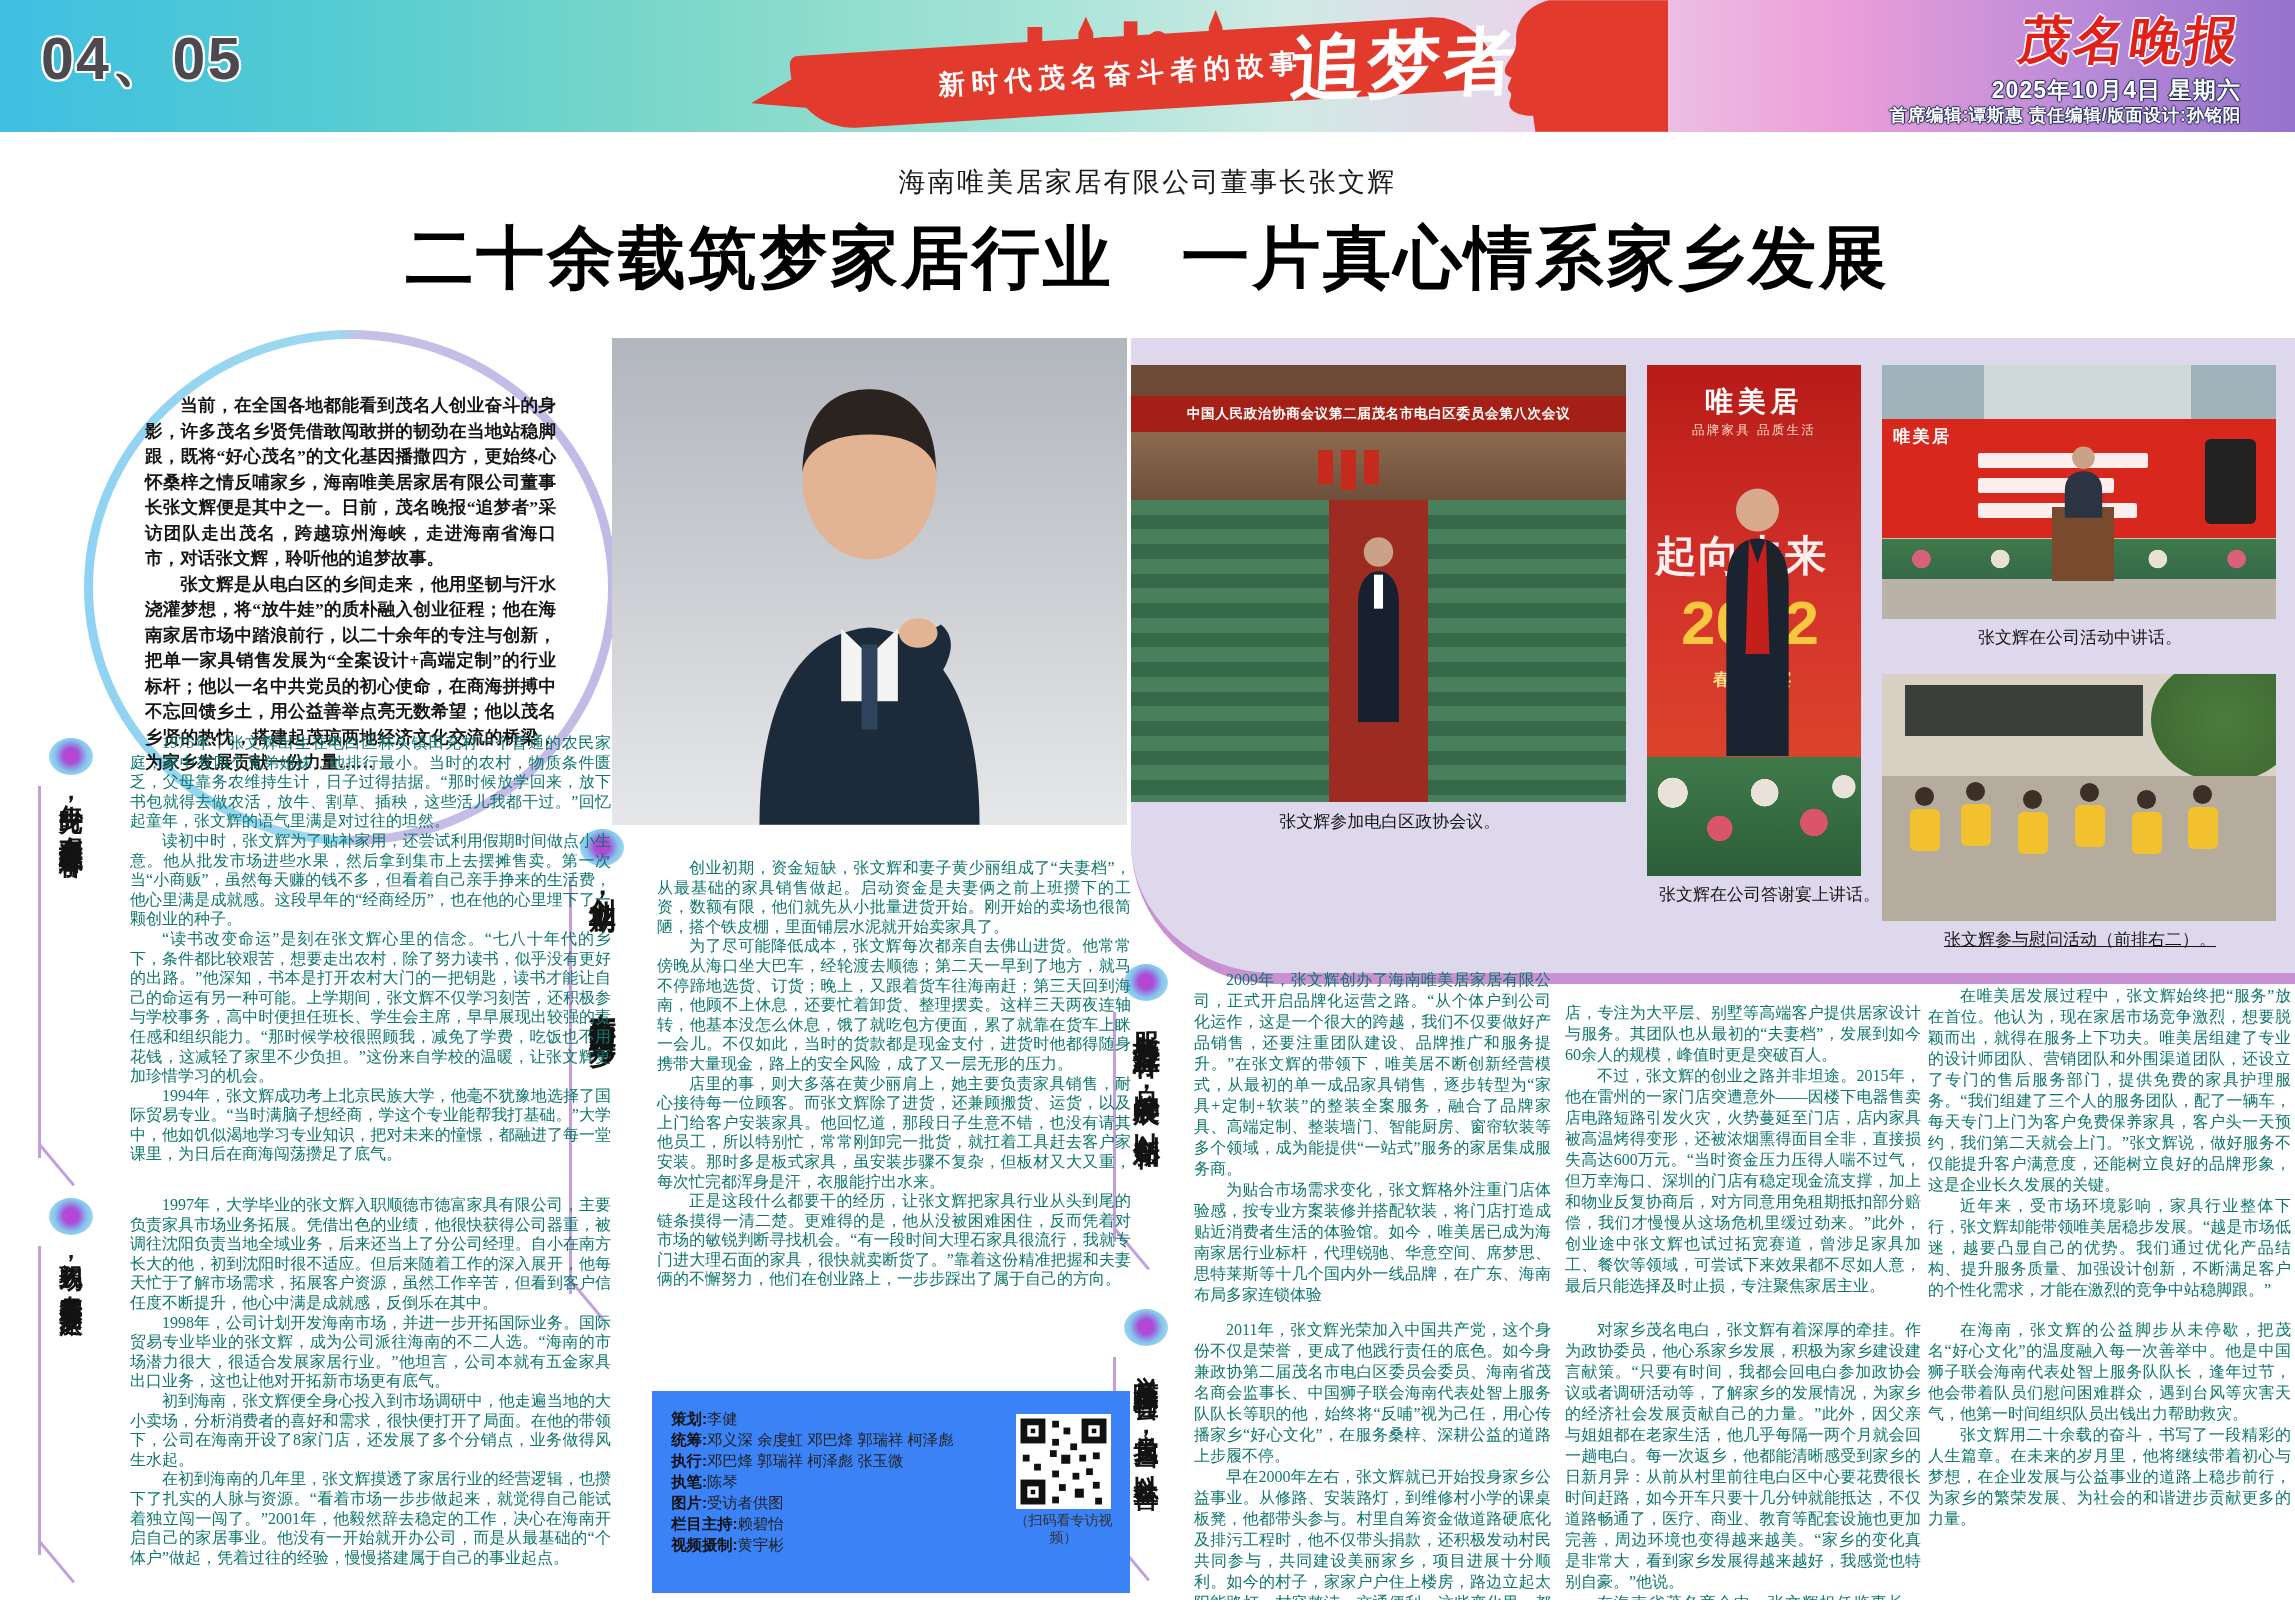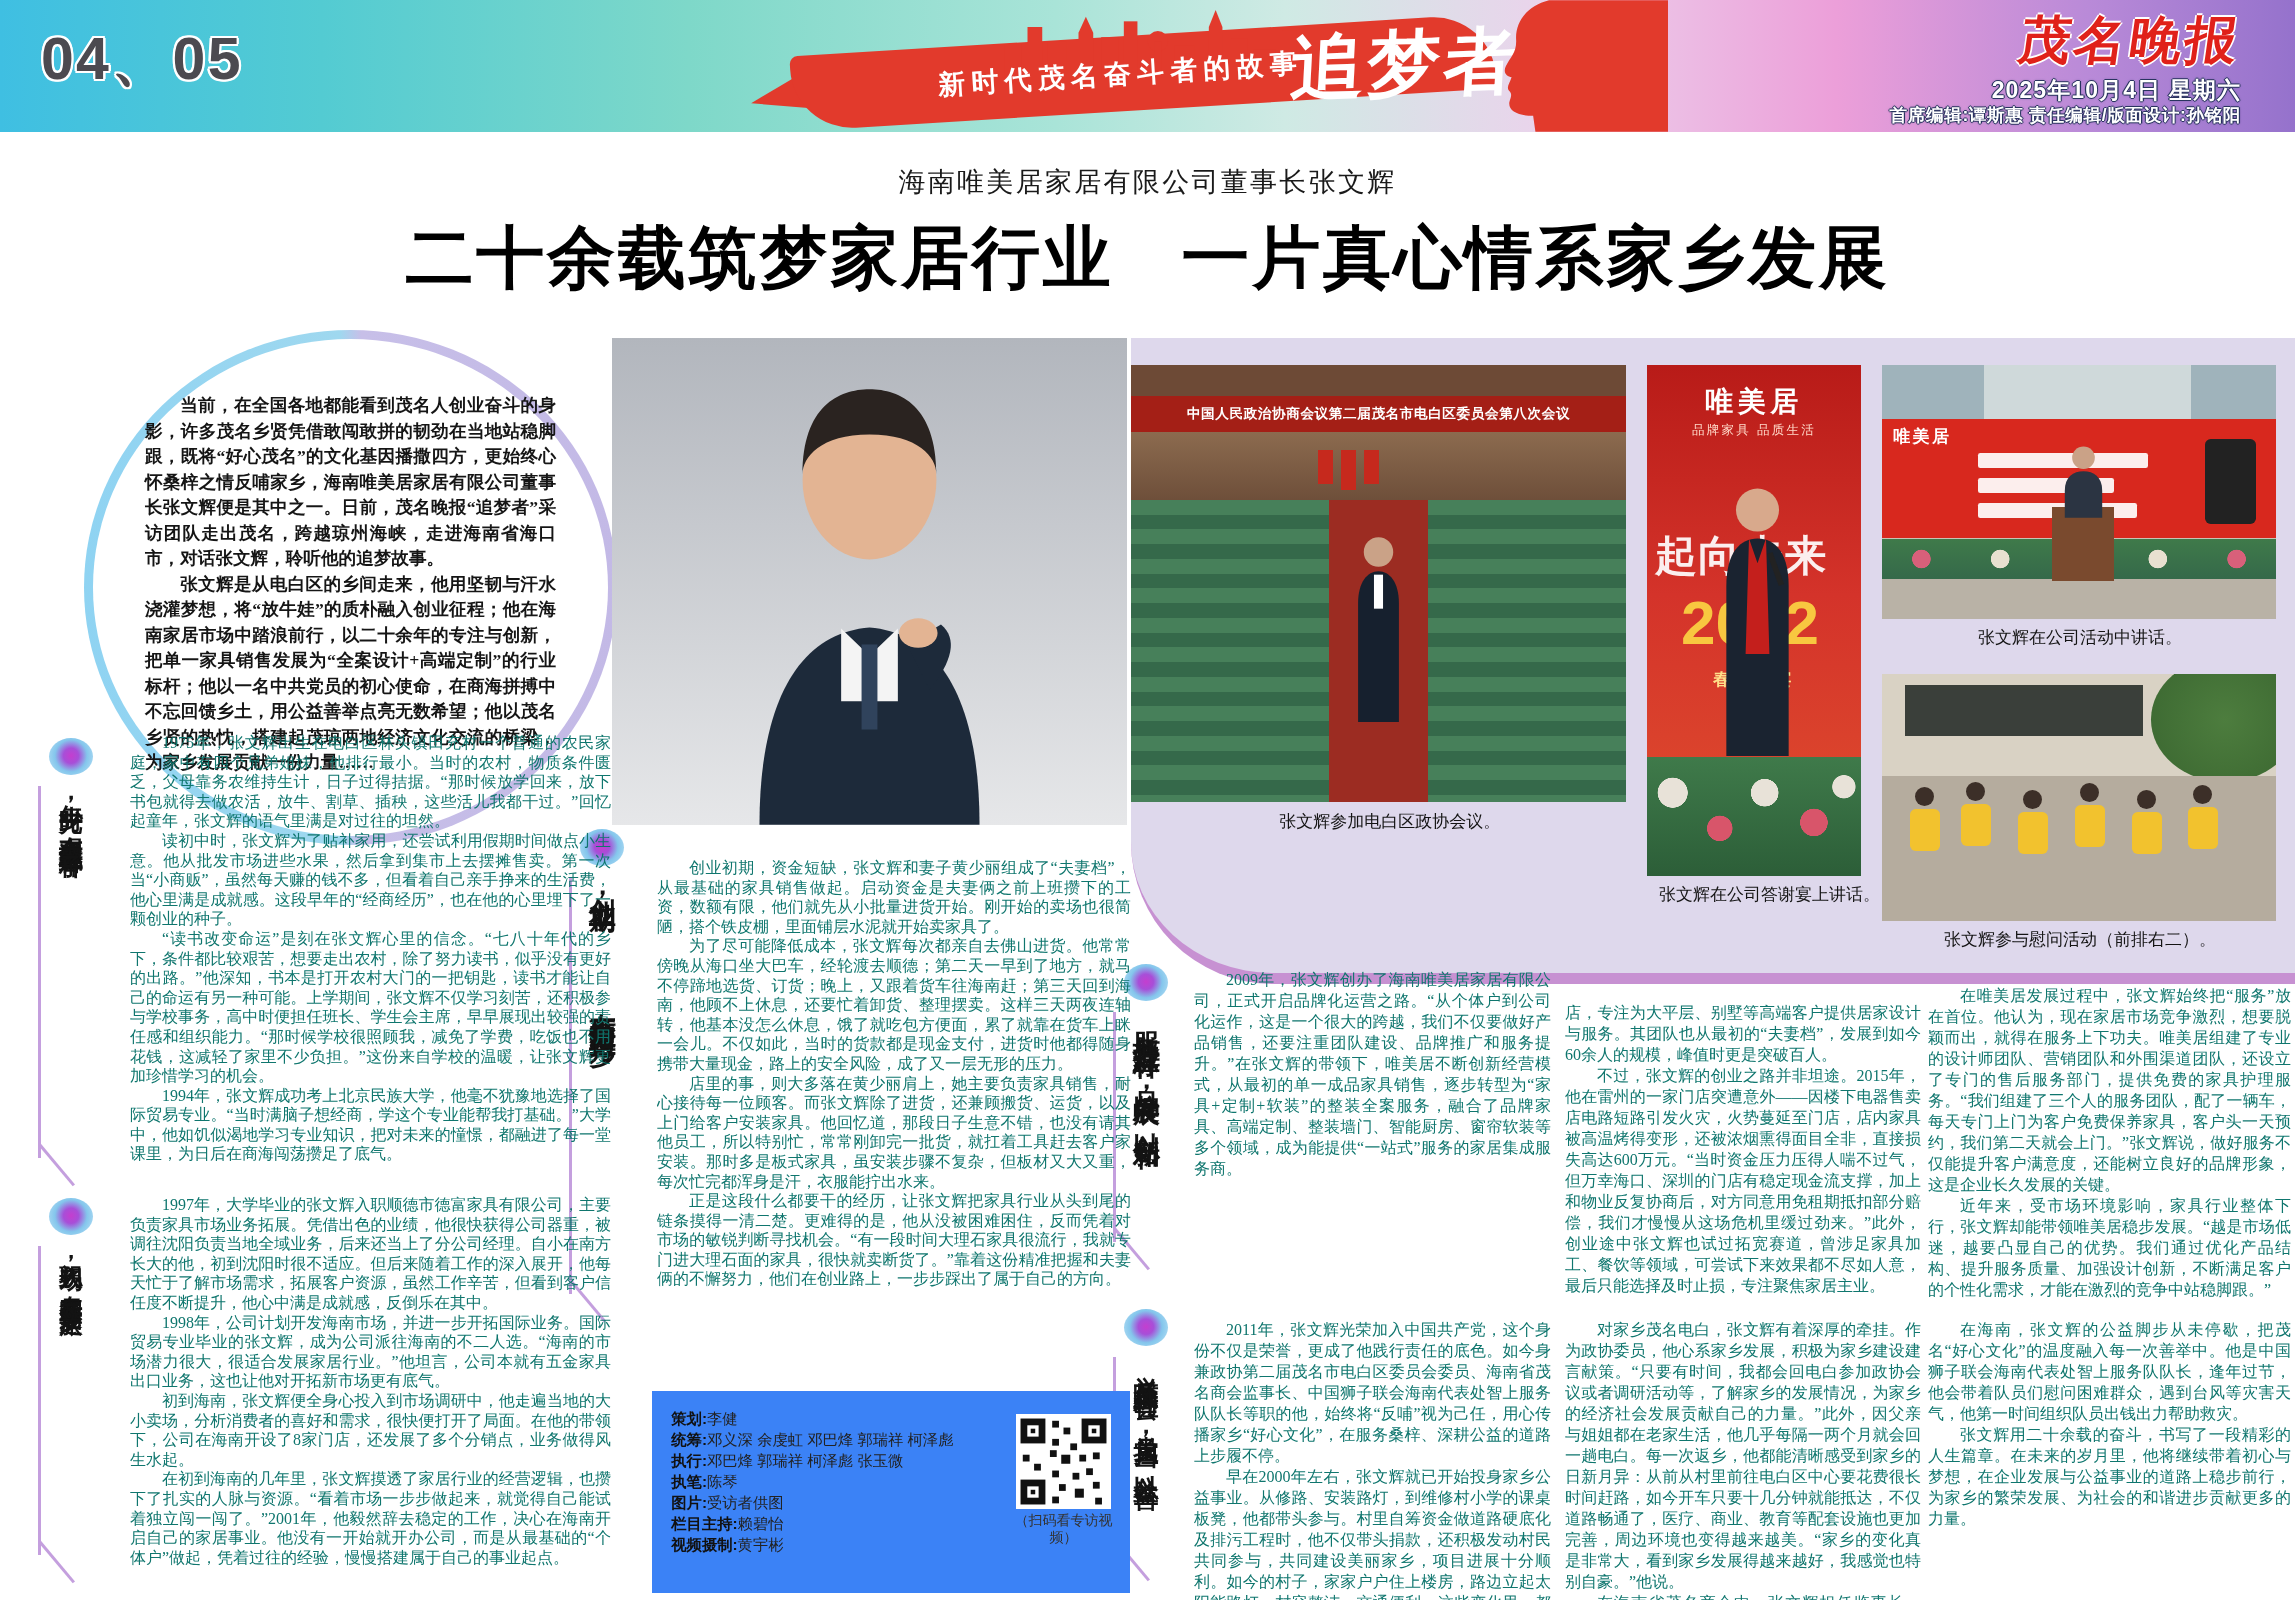--- a/index.html
+++ b/index.html
@@ -294,21 +294,21 @@
         </div>
       <div class="pfig" style="left:250px;top:116px;">
           <div class="head"></div>
           <div class="vest"></div>
         </div>
       <div class="pfig" style="left:306px;top:111px;">
           <div class="head"></div>
           <div class="vest"></div>
         </div>
     </div>
-    <div class="pcaption" style="left:752px;top:592px;width:394px;">张文辉参与慰问活动（前排右二）。</div>
+    <div class="pcaption" style="left:752px;top:592px;width:394px;text-decoration:underline;">张文辉参与慰问活动（前排右二）。</div>
   </div>
 
   <div class="vheader" style="left:49px;top:738px;height:460px;">
     <div class="vh-line"></div>
     <div class="dot"></div>
     <div class="vh"><span>年少时光，在艰辛岁月里埋下奋斗种子</span></div>
   </div>
 
   <div class="vheader" style="left:49px;top:1198px;height:397px;">
     <div class="vh-line"></div>
@@ -356,20 +356,21 @@
 
   <div class="tcol" style="left:657px;top:858px;width:474px;height:477px;">
     <p>创业初期，资金短缺，张文辉和妻子黄少丽组成了“夫妻档”，从最基础的家具销售做起。启动资金是夫妻俩之前上班攒下的工资，数额有限，他们就先从小批量进货开始。刚开始的卖场也很简陋，搭个铁皮棚，里面铺层水泥就开始卖家具了。</p>
     <p>为了尽可能降低成本，张文辉每次都亲自去佛山进货。他常常傍晚从海口坐大巴车，经轮渡去顺德；第二天一早到了地方，就马不停蹄地选货、订货；晚上，又跟着货车往海南赶；第三天回到海南，他顾不上休息，还要忙着卸货、整理摆卖。这样三天两夜连轴转，他基本没怎么休息，饿了就吃包方便面，累了就靠在货车上眯一会儿。不仅如此，当时的货款都是现金支付，进货时他都得随身携带大量现金，路上的安全风险，成了又一层无形的压力。</p>
     <p>店里的事，则大多落在黄少丽肩上，她主要负责家具销售，耐心接待每一位顾客。而张文辉除了进货，还兼顾搬货、运货，以及上门给客户安装家具。他回忆道，那段日子生意不错，也没有请其他员工，所以特别忙，常常刚卸完一批货，就扛着工具赶去客户家安装。那时多是板式家具，虽安装步骤不复杂，但板材又大又重，每次忙完都浑身是汗，衣服能拧出水来。</p>
     <p>正是这段什么都要干的经历，让张文辉把家具行业从头到尾的链条摸得一清二楚。更难得的是，他从没被困难困住，反而凭着对市场的敏锐判断寻找机会。“有一段时间大理石家具很流行，我就专门进大理石面的家具，很快就卖断货了。”靠着这份精准把握和夫妻俩的不懈努力，他们在创业路上，一步步踩出了属于自己的方向。</p>
   </div>
 
   <div class="tcol rcol" style="left:1194px;top:969px;width:357px;height:334px;">
     <p>2009年，张文辉创办了海南唯美居家居有限公司，正式开启品牌化运营之路。“从个体户到公司化运作，这是一个很大的跨越，我们不仅要做好产品销售，还要注重团队建设、品牌推广和服务提升。”在张文辉的带领下，唯美居不断创新经营模式，从最初的单一成品家具销售，逐步转型为“家具+定制+软装”的整装全案服务，融合了品牌家具、高端定制、整装墙门、智能厨房、窗帘软装等多个领域，成为能提供“一站式”服务的家居集成服务商。</p>
+    <p>为贴合市场需求变化，张文辉格外注重门店体验感，按专业方案装修并搭配软装，将门店打造成贴近消费者生活的体验馆。如今，唯美居已成为海南家居行业标杆，代理锐驰、华意空间、席梦思、思特莱斯等十几个国内外一线品牌，在广东、海南布局多家连锁体验</p>
   </div>
   <div class="tcol rcol" style="left:1565px;top:969px;width:356px;height:334px;">
     <p style="text-indent:0;margin-top:33px;">店，专注为大平层、别墅等高端客户提供居家设计与服务。其团队也从最初的“夫妻档”，发展到如今60余人的规模，峰值时更是突破百人。</p>
     <p>不过，张文辉的创业之路并非坦途。2015年，他在雷州的一家门店突遭意外——因楼下电器售卖店电路短路引发火灾，火势蔓延至门店，店内家具被高温烤得变形，还被浓烟熏得面目全非，直接损失高达600万元。“当时资金压力压得人喘不过气，但万幸海口、深圳的门店有稳定现金流支撑，加上和物业反复协商后，对方同意用免租期抵扣部分赔偿，我们才慢慢从这场危机里缓过劲来。”此外，创业途中张文辉也试过拓宽赛道，曾涉足家具加工、餐饮等领域，可尝试下来效果都不尽如人意，最后只能选择及时止损，专注聚焦家居主业。</p>
   </div>
   <div class="tcol rcol" style="left:1928px;top:985px;width:363px;height:318px;">
     <p>在唯美居发展过程中，张文辉始终把“服务”放在首位。他认为，现在家居市场竞争激烈，想要脱颖而出，就得在服务上下功夫。唯美居组建了专业的设计师团队、营销团队和外围渠道团队，还设立了专门的售后服务部门，提供免费的家具护理服务。“我们组建了三个人的服务团队，配了一辆车，每天专门上门为客户免费保养家具，客户头一天预约，我们第二天就会上门。”张文辉说，做好服务不仅能提升客户满意度，还能树立良好的品牌形象，这是企业长久发展的关键。</p>
     <p>近年来，受市场环境影响，家具行业整体下行，张文辉却能带领唯美居稳步发展。“越是市场低迷，越要凸显自己的优势。我们通过优化产品结构、提升服务质量、加强设计创新，不断满足客户的个性化需求，才能在激烈的竞争中站稳脚跟。”</p>
   </div>
 

